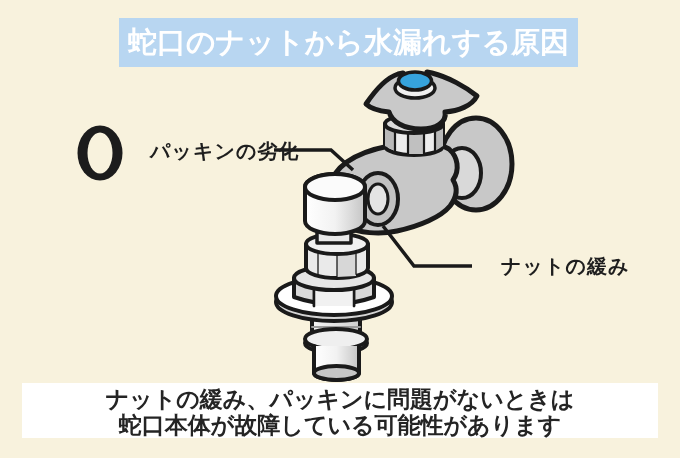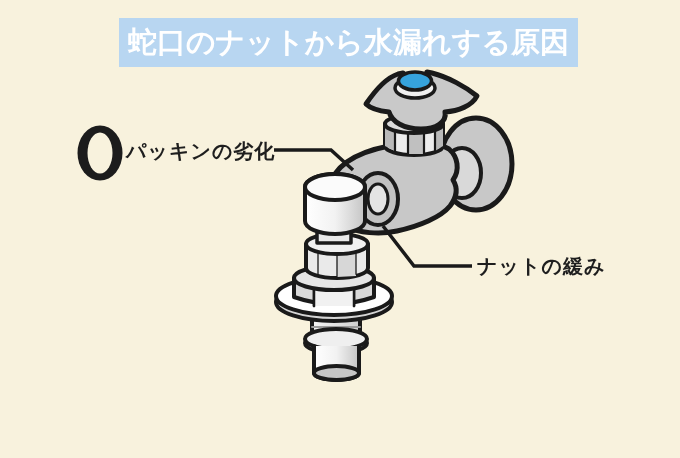--- a/index.html
+++ b/index.html
@@ -10,21 +10,21 @@
   }
   .banner{
     position:absolute;left:111px;top:18px;width:459px;height:49px;
     background:#b8d6f1;color:#ffffff;
     font-size:29px;font-weight:bold;line-height:49px;text-align:center;
     letter-spacing:0px;white-space:nowrap;margin-left:8px;
   }
   .art{position:absolute;left:0;top:0;width:680px;height:458px;pointer-events:none;}
   .label{
     position:absolute;color:#1e1e1e;font-weight:bold;font-size:20px;
-    line-height:22px;white-space:nowrap;letter-spacing:1px;
+    line-height:22px;white-space:nowrap;letter-spacing:1px;margin-left:24px;
   }
   .label-packing{left:126px;top:140px;}
   .label-nut{left:477px;top:255px;}
   .footer{
     position:absolute;left:22px;top:383px;width:636px;height:55px;
     background:#ffffff;color:#242424;text-align:center;
     font-weight:bold;font-size:23px;line-height:26px;padding-top:3px;
     box-sizing:border-box;white-space:nowrap;
   }
 </style>
@@ -137,14 +137,18 @@
 
     <g stroke="#1a1a1a" stroke-width="3.5" fill="none" stroke-linejoin="miter" stroke-linecap="butt">
       <polyline points="274,150 331,150 353,170"></polyline>
       <polyline points="383,226 414,266 472,266"></polyline>
     </g>
   </svg>
 
   <div class="label label-packing">パッキンの劣化</div>
   <div class="label label-nut">ナットの緩み</div>
 
+  <div class="footer">
+    <div>ナットの緩み、パッキンに問題がないときは</div>
+    <div>蛇口本体が故障している可能性があります</div>
+  </div>
 
 </div>
 
 </body></html>

